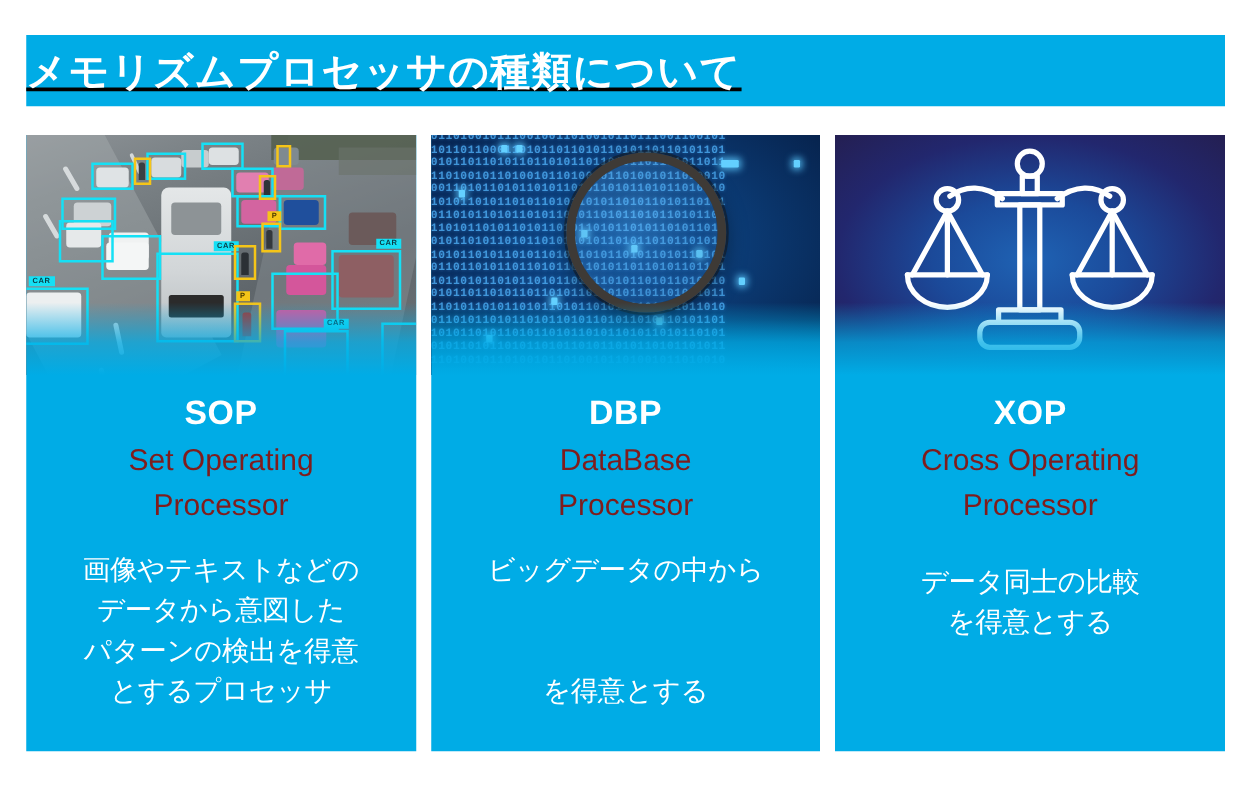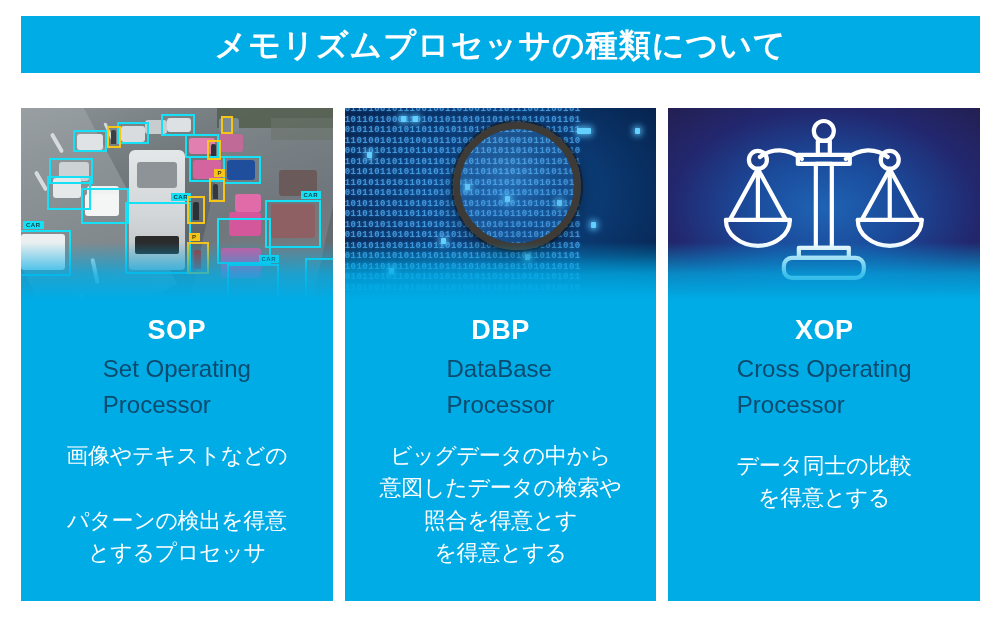--- a/index.html
+++ b/index.html
@@ -12,27 +12,27 @@
     height: 630px;
     font-family: "Liberation Sans", "DejaVu Sans", sans-serif;
     overflow: hidden;
     position: relative;
   }
 
   
   .title-bar {
     position: absolute;
     left: 21px;
-    top: 16px;
+    top: 28px;
     width: 959px;
     height: 57px;
     background: #00ace6;
     display: flex;
     align-items: center;
-    justify-content: center;
+    text-decoration: underline;
   }
   .title-text {
     color: #ffffff;
     font-size: 32px;
     font-weight: bold;
     letter-spacing: 1px;
     line-height: 1;
     white-space: nowrap;
   }
 
@@ -203,25 +203,25 @@
   }
   .abbr {
     color: #ffffff;
     font-size: 27px;
     font-weight: bold;
     line-height: 1;
     margin-top: 17px;
     letter-spacing: .5px;
   }
   .fullname {
-    color: #0c4a6e;
+    color: #7f1d1d;
     font-size: 24px;
     font-weight: normal;
     line-height: 1.48;
-    text-align: left;
+    text-align: center;
     margin-top: 7px;
   }
   .desc {
     color: #ffffff;
     font-size: 22px;
     font-weight: normal;
     line-height: 1.47;
     text-align: center;
     margin-top: 18px;
     letter-spacing: -0.3px;
@@ -318,21 +318,21 @@
     </div>
 
     <div class="card-body">
       <div class="abbr">SOP</div>
       <div class="fullname">
         <span>Set Operating</span><br>
         <span>Processor</span>
       </div>
       <div class="desc">
         <span>画像やテキストなどの</span><br>
-        <br>
+        <span>データから意図した</span><br>
         <span>パターンの検出を得意</span><br>
         <span>とするプロセッサ</span>
       </div>
     </div>
   </div>
 
   <div class="card">
     <div class="card-media">
       <div class="binary-bg">
         <div class="bits" id="bits-layer">0110100101110010011010010110111001100101
@@ -374,22 +374,22 @@
     </div>
 
     <div class="card-body">
       <div class="abbr">DBP</div>
       <div class="fullname">
         <span>DataBase</span><br>
         <span>Processor</span>
       </div>
       <div class="desc">
         <span>ビッグデータの中から</span><br>
-        <span>意図したデータの検索や</span><br>
-        <span>照合を得意とす</span><br>
+        <br>
+        <br>
         <span>を得意とする</span>
       </div>
     </div>
   </div>
 
   <div class="card">
     <div class="card-media">
       <div class="scale-bg">
         <svg class="scale-svg" viewBox="0 0 312 192">
           <g fill="none" stroke="#ffffff" stroke-width="4.2" stroke-linejoin="round" stroke-linecap="round">

